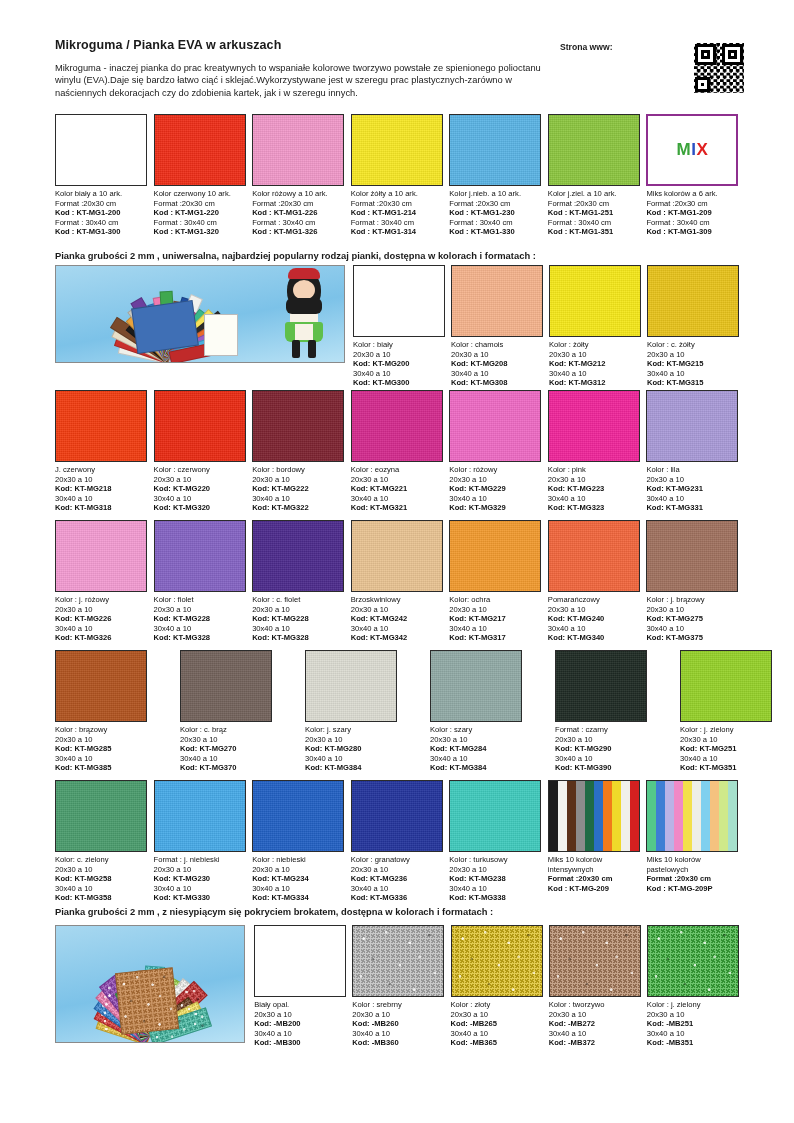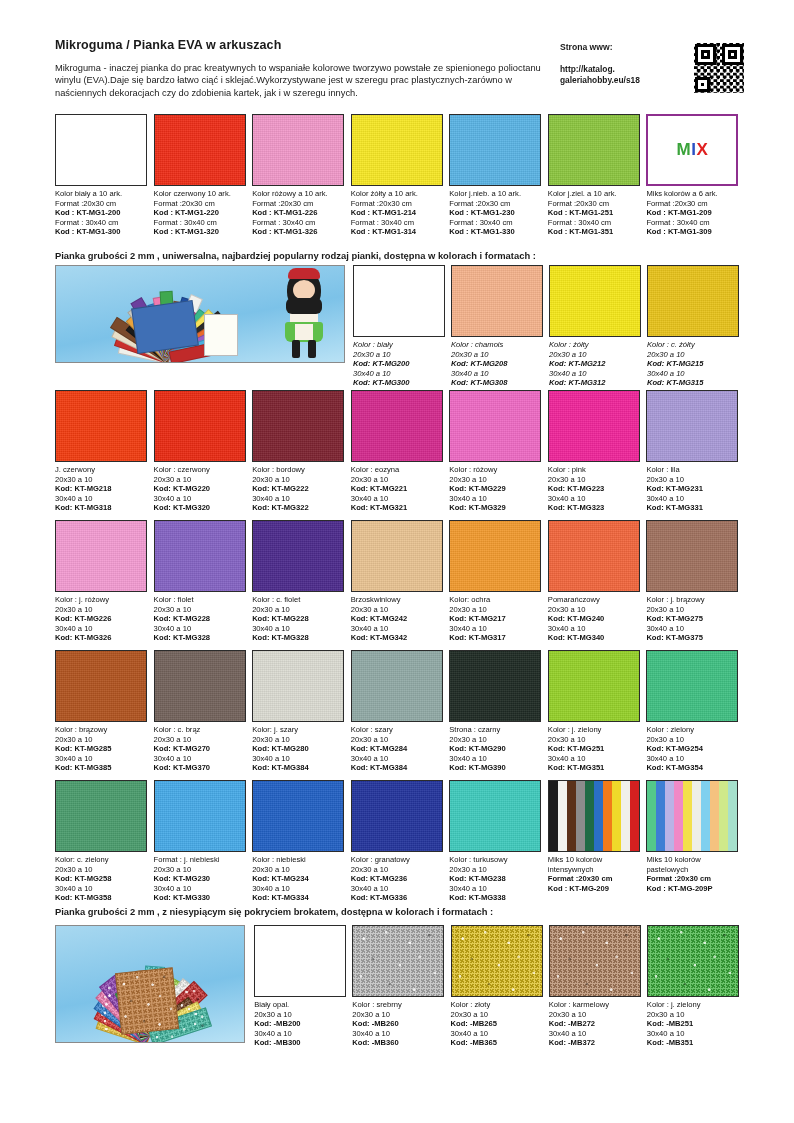--- a/index.html
+++ b/index.html
@@ -214,24 +214,20 @@
 <body>
 
 <div class="page">
 
   <div class="header">
     <div class="title">Mikroguma / Pianka EVA w arkuszach</div>
     <div class="intro">Mikroguma - inaczej pianka do prac kreatywnych to wspaniałe kolorowe tworzywo powstałe ze spienionego polioctanu winylu (EVA).Daje się bardzo łatwo ciąć i sklejać.Wykorzystywane jest w szeregu prac plastycznych-zarówno w naściennych dekoracjach czy do zdobienia kartek, jak i w szeregu innych.</div>
 
     <div class="www-block">
       <div class="www-label">Strona www:</div>
-      <div class="www-url">
-        <span>http://katalog.</span><br>
-        <span>galeriahobby.eu/s18</span>
-      </div>
       <div class="qr">
           <span class="qr-bl"></span>
         </div>
     </div>
   </div>
 
   <div class="row" id="row-1mm" style="top:114px;">
       <div class="cell">
         <div class="sw" style="background: rgb(255, 255, 255);"></div>
         <div class="cap">
@@ -303,21 +299,21 @@
           <div>Format :20x30 cm</div>
           <div><b>Kod : KT-MG1-209</b></div>
           <div>Format : 30x40 cm</div>
           <div><b>Kod : KT-MG1-309</b></div>
         </div>
       </div>
     </div>
 
   <div class="sect-title-abs" id="head-2mm" style="top:250px;">Pianka grubości 2 mm , uniwersalna, najbardziej popularny rodzaj pianki, dostępna w kolorach i formatach :</div>
 
-  <div class="row" id="row-2mm-1" style="top:265px;font-style:italic;">
+  <div class="row" id="row-2mm-1" style="top:265px;">
       <div class="cell" style="width: 300px;">
         <div class="photo photo-a sky">
           <div class="fan">
             <i style="background: rgb(240, 240, 234); transform: translateX(-50%) rotate(-78deg); height: 52px;"></i>
             <i style="background: rgb(201, 48, 44); transform: translateX(-50%) rotate(-71.2174deg); height: 57px;"></i>
             <i style="background: rgb(232, 223, 200); transform: translateX(-50%) rotate(-64.4348deg); height: 62px;"></i>
             <i style="background: rgb(123, 74, 43); transform: translateX(-50%) rotate(-57.6522deg); height: 67px;"></i>
             <i style="background: rgb(27, 27, 27); transform: translateX(-50%) rotate(-50.8696deg); height: 52px;"></i>
             <i style="background: rgb(232, 163, 61); transform: translateX(-50%) rotate(-44.087deg); height: 57px;"></i>
             <i style="background: rgb(200, 200, 192); transform: translateX(-50%) rotate(-37.3043deg); height: 62px;"></i>
@@ -532,21 +528,21 @@
         <div class="sw grain" style="background: rgb(160, 113, 94);"></div>
         <div class="cap">
           <div>Kolor : j. brązowy</div>
           <div>20x30 a 10</div>
           <div><b>Kod: KT-MG275</b></div>
           <div>30x40 a 10</div>
           <div><b>Kod: KT-MG375</b></div>
         </div>
       </div>
     </div>
-  <div class="row" id="row-2mm-4" style="top:650px;">
+  <div class="row" id="row-2mm-4" style="top:650px;gap:27px;">
       <div class="cell">
         <div class="sw grain" style="background: rgb(177, 83, 31);"></div>
         <div class="cap">
           <div>Kolor : brązowy</div>
           <div>20x30 a 10</div>
           <div><b>Kod: KT-MG285</b></div>
           <div>30x40 a 10</div>
           <div><b>Kod: KT-MG385</b></div>
         </div>
       </div>
@@ -576,21 +572,21 @@
           <div>Kolor : szary</div>
           <div>20x30 a 10</div>
           <div><b>Kod: KT-MG284</b></div>
           <div>30x40 a 10</div>
           <div><b>Kod: KT-MG384</b></div>
         </div>
       </div>
       <div class="cell">
         <div class="sw grain" style="background: rgb(30, 42, 35);"></div>
         <div class="cap">
-          <div>Strona : czarny</div>
+          <div>Format : czarny</div>
           <div>20x30 a 10</div>
           <div><b>Kod: KT-MG290</b></div>
           <div>30x40 a 10</div>
           <div><b>Kod: KT-MG390</b></div>
         </div>
       </div>
       <div class="cell">
         <div class="sw grain" style="background: rgb(149, 209, 41);"></div>
         <div class="cap">
           <div>Kolor : j. zielony</div>
@@ -761,21 +757,21 @@
           <div>Kolor : złoty</div>
           <div>20x30 a 10</div>
           <div><b>Kod: -MB265</b></div>
           <div>30x40 a 10</div>
           <div><b>Kod: -MB365</b></div>
         </div>
       </div>
       <div class="cell">
         <div class="sw glitter" style="background: rgb(176, 131, 97);"></div>
         <div class="cap">
-          <div>Kolor : karmelowy</div>
+          <div>Kolor : tworzywo</div>
           <div>20x30 a 10</div>
           <div><b>Kod: -MB272</b></div>
           <div>30x40 a 10</div>
           <div><b>Kod: -MB372</b></div>
         </div>
       </div>
       <div class="cell">
         <div class="sw glitter" style="background: rgb(60, 176, 60);"></div>
         <div class="cap">
           <div>Kolor : j. zielony</div>

